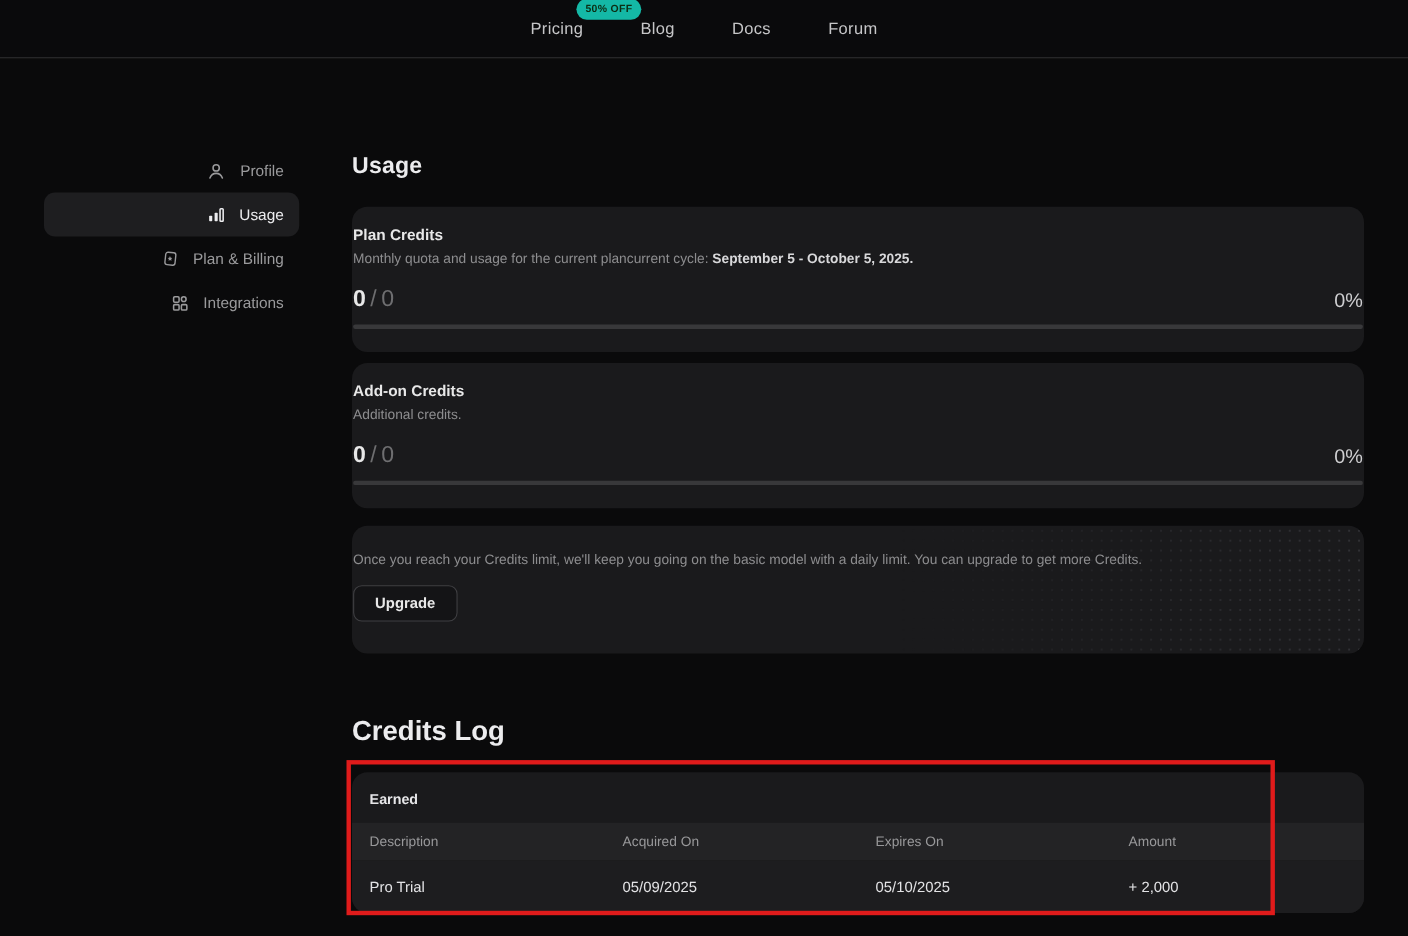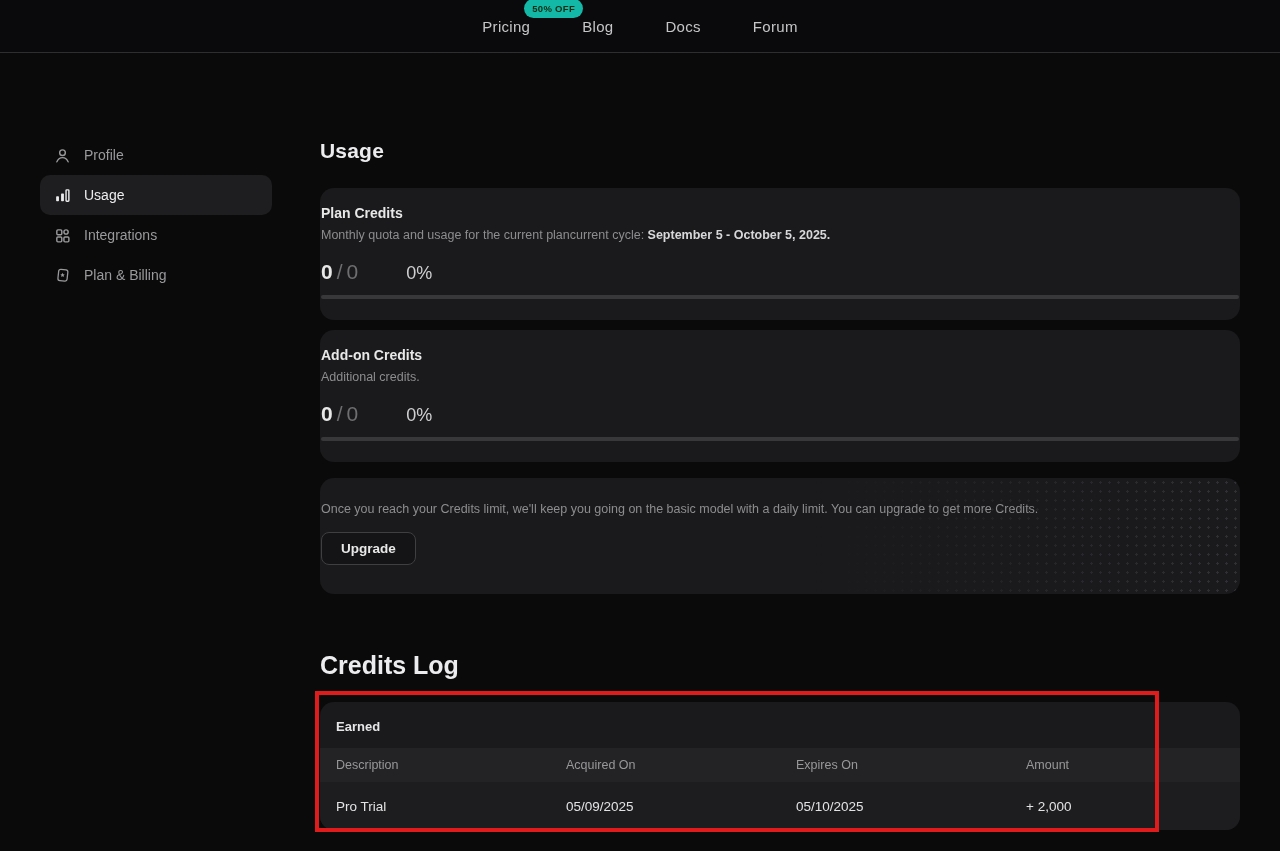--- a/index.html
+++ b/index.html
@@ -55,20 +55,21 @@
   .side-item {
     display: flex;
     align-items: center;
     gap: 13px;
     height: 40px;
     padding: 0 14px;
     border-radius: 10px;
     color: #9a9a9c;
     font-size: 14px;
     cursor: pointer;
+    justify-content: flex-end;
   }
   .side-item.active {
     background: #1e1e20;
     color: #ececee;
   }
   .side-item svg { flex: 0 0 auto; display: block; }
 
   
   .main {
     position: absolute;
@@ -92,20 +93,21 @@
   .card-plan { margin-top: 25px; height: 132px; }
   .card-addon { margin-top: 10px; height: 132px; }
   .card-getmore { margin-top: 16px; height: 116px; }
 
   .card-title { font-size: 14px; font-weight: bold; color: #e8e8e8; }
   .card-desc { font-size: 12.5px; color: #8d8d8f; margin-top: 7px; }
   .card-desc b { color: #d8d8da; font-weight: bold; }
 
   .stats-row {
     display: flex;
+    justify-content: space-between;
     align-items: flex-end;
     margin-top: 18px;
     gap: 48px;
   }
   .stat-used { font-size: 21px; font-weight: bold; color: #e8e8e8; }
   .stat-sep, .stat-total { font-size: 21px; color: #6e6e70; font-weight: normal; }
   .stat-sep { margin: 0 4px; }
   .stat-percent { font-size: 18px; color: #cfcfd1; }
 
   .progress-track {
@@ -229,41 +231,41 @@
   </div>
   <div class="side-item active">
     <span>
       <svg width="17" height="17" viewBox="0 0 24 24" fill="#ececee">
         <rect x="3" y="13" width="4" height="7" rx="1"></rect>
         <rect x="10" y="9" width="4" height="11" rx="1"></rect>
         <rect x="17" y="4" width="4" height="16" rx="1" fill="none" stroke="#ececee" stroke-width="2"></rect>
       </svg>
     </span>
     <span>Usage</span>
+  </div>
+  <div class="side-item">
+    <span>
+      <svg width="17" height="17" viewBox="0 0 24 24" fill="none" stroke="#9a9a9c" stroke-width="1.8" stroke-linejoin="round">
+        <rect x="6" y="3.5" width="13" height="16" rx="3" transform="rotate(6 12 12)"></rect>
+        <path d="M12 8.2l1 2 2.1.3-1.5 1.5.4 2.1-1.9-1-1.9 1 .4-2.1-1.6-1.5 2.1-.3z" fill="#9a9a9c" stroke="none"></path>
+      </svg>
+    </span>
+    <span>Plan &amp; Billing</span>
   </div>
   <div class="side-item">
     <span>
       <svg width="17" height="17" viewBox="0 0 24 24" fill="none" stroke="#9a9a9c" stroke-width="2">
         <rect x="4" y="4" width="7" height="7" rx="1.5"></rect>
         <rect x="14" y="4" width="6" height="6" rx="3"></rect>
         <rect x="4" y="14" width="7" height="7" rx="1.5"></rect>
         <rect x="14" y="14" width="7" height="7" rx="1.5"></rect>
       </svg>
     </span>
     <span>Integrations</span>
   </div>
-  <div class="side-item">
-    <span>
-      <svg width="17" height="17" viewBox="0 0 24 24" fill="none" stroke="#9a9a9c" stroke-width="1.8" stroke-linejoin="round">
-        <rect x="6" y="3.5" width="13" height="16" rx="3" transform="rotate(6 12 12)"></rect>
-        <path d="M12 8.2l1 2 2.1.3-1.5 1.5.4 2.1-1.9-1-1.9 1 .4-2.1-1.6-1.5 2.1-.3z" fill="#9a9a9c" stroke="none"></path>
-      </svg>
-    </span>
-    <span>Plan &amp; Billing</span>
-  </div>
 </aside>
 
 <main class="main">
   <h1 class="page-title">Usage</h1>
 
   <section class="card card-plan">
     <div class="card-title">Plan Credits</div>
     <div class="card-desc"><span>Monthly quota and usage for the current plancurrent cycle:</span><b> September 5 - October 5, 2025.</b></div>
     <div class="stats-row">
       <div>

